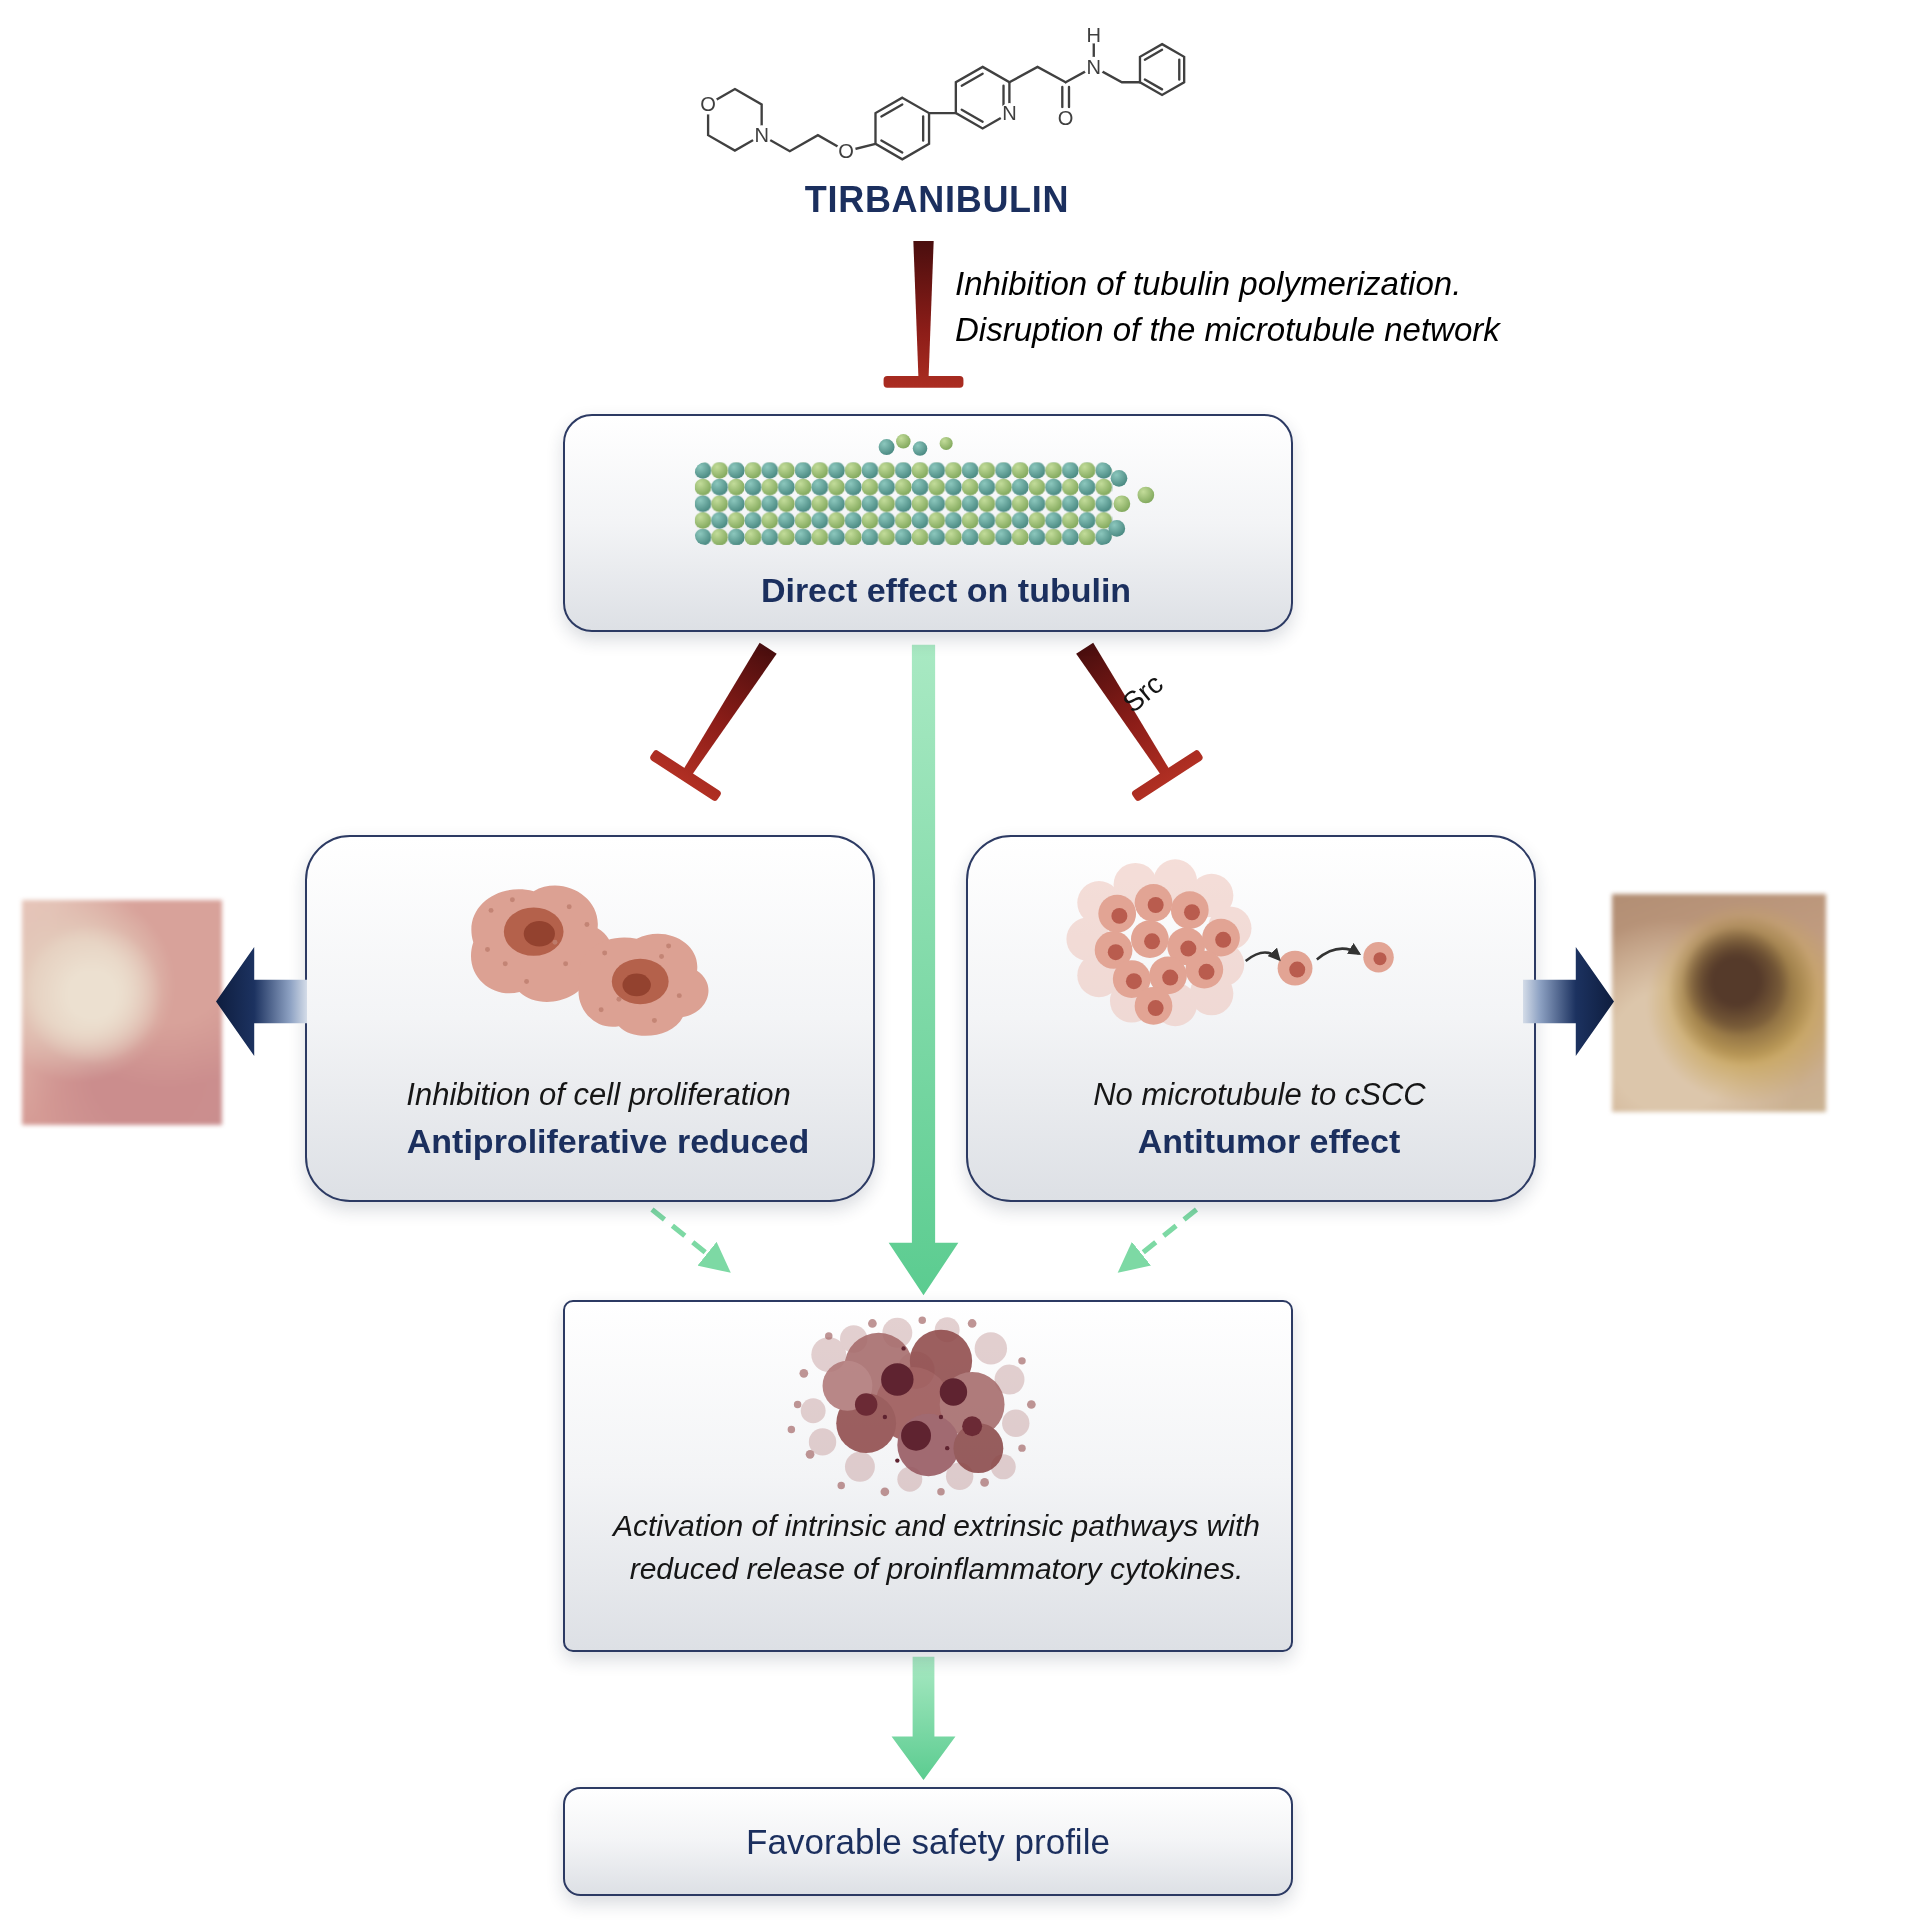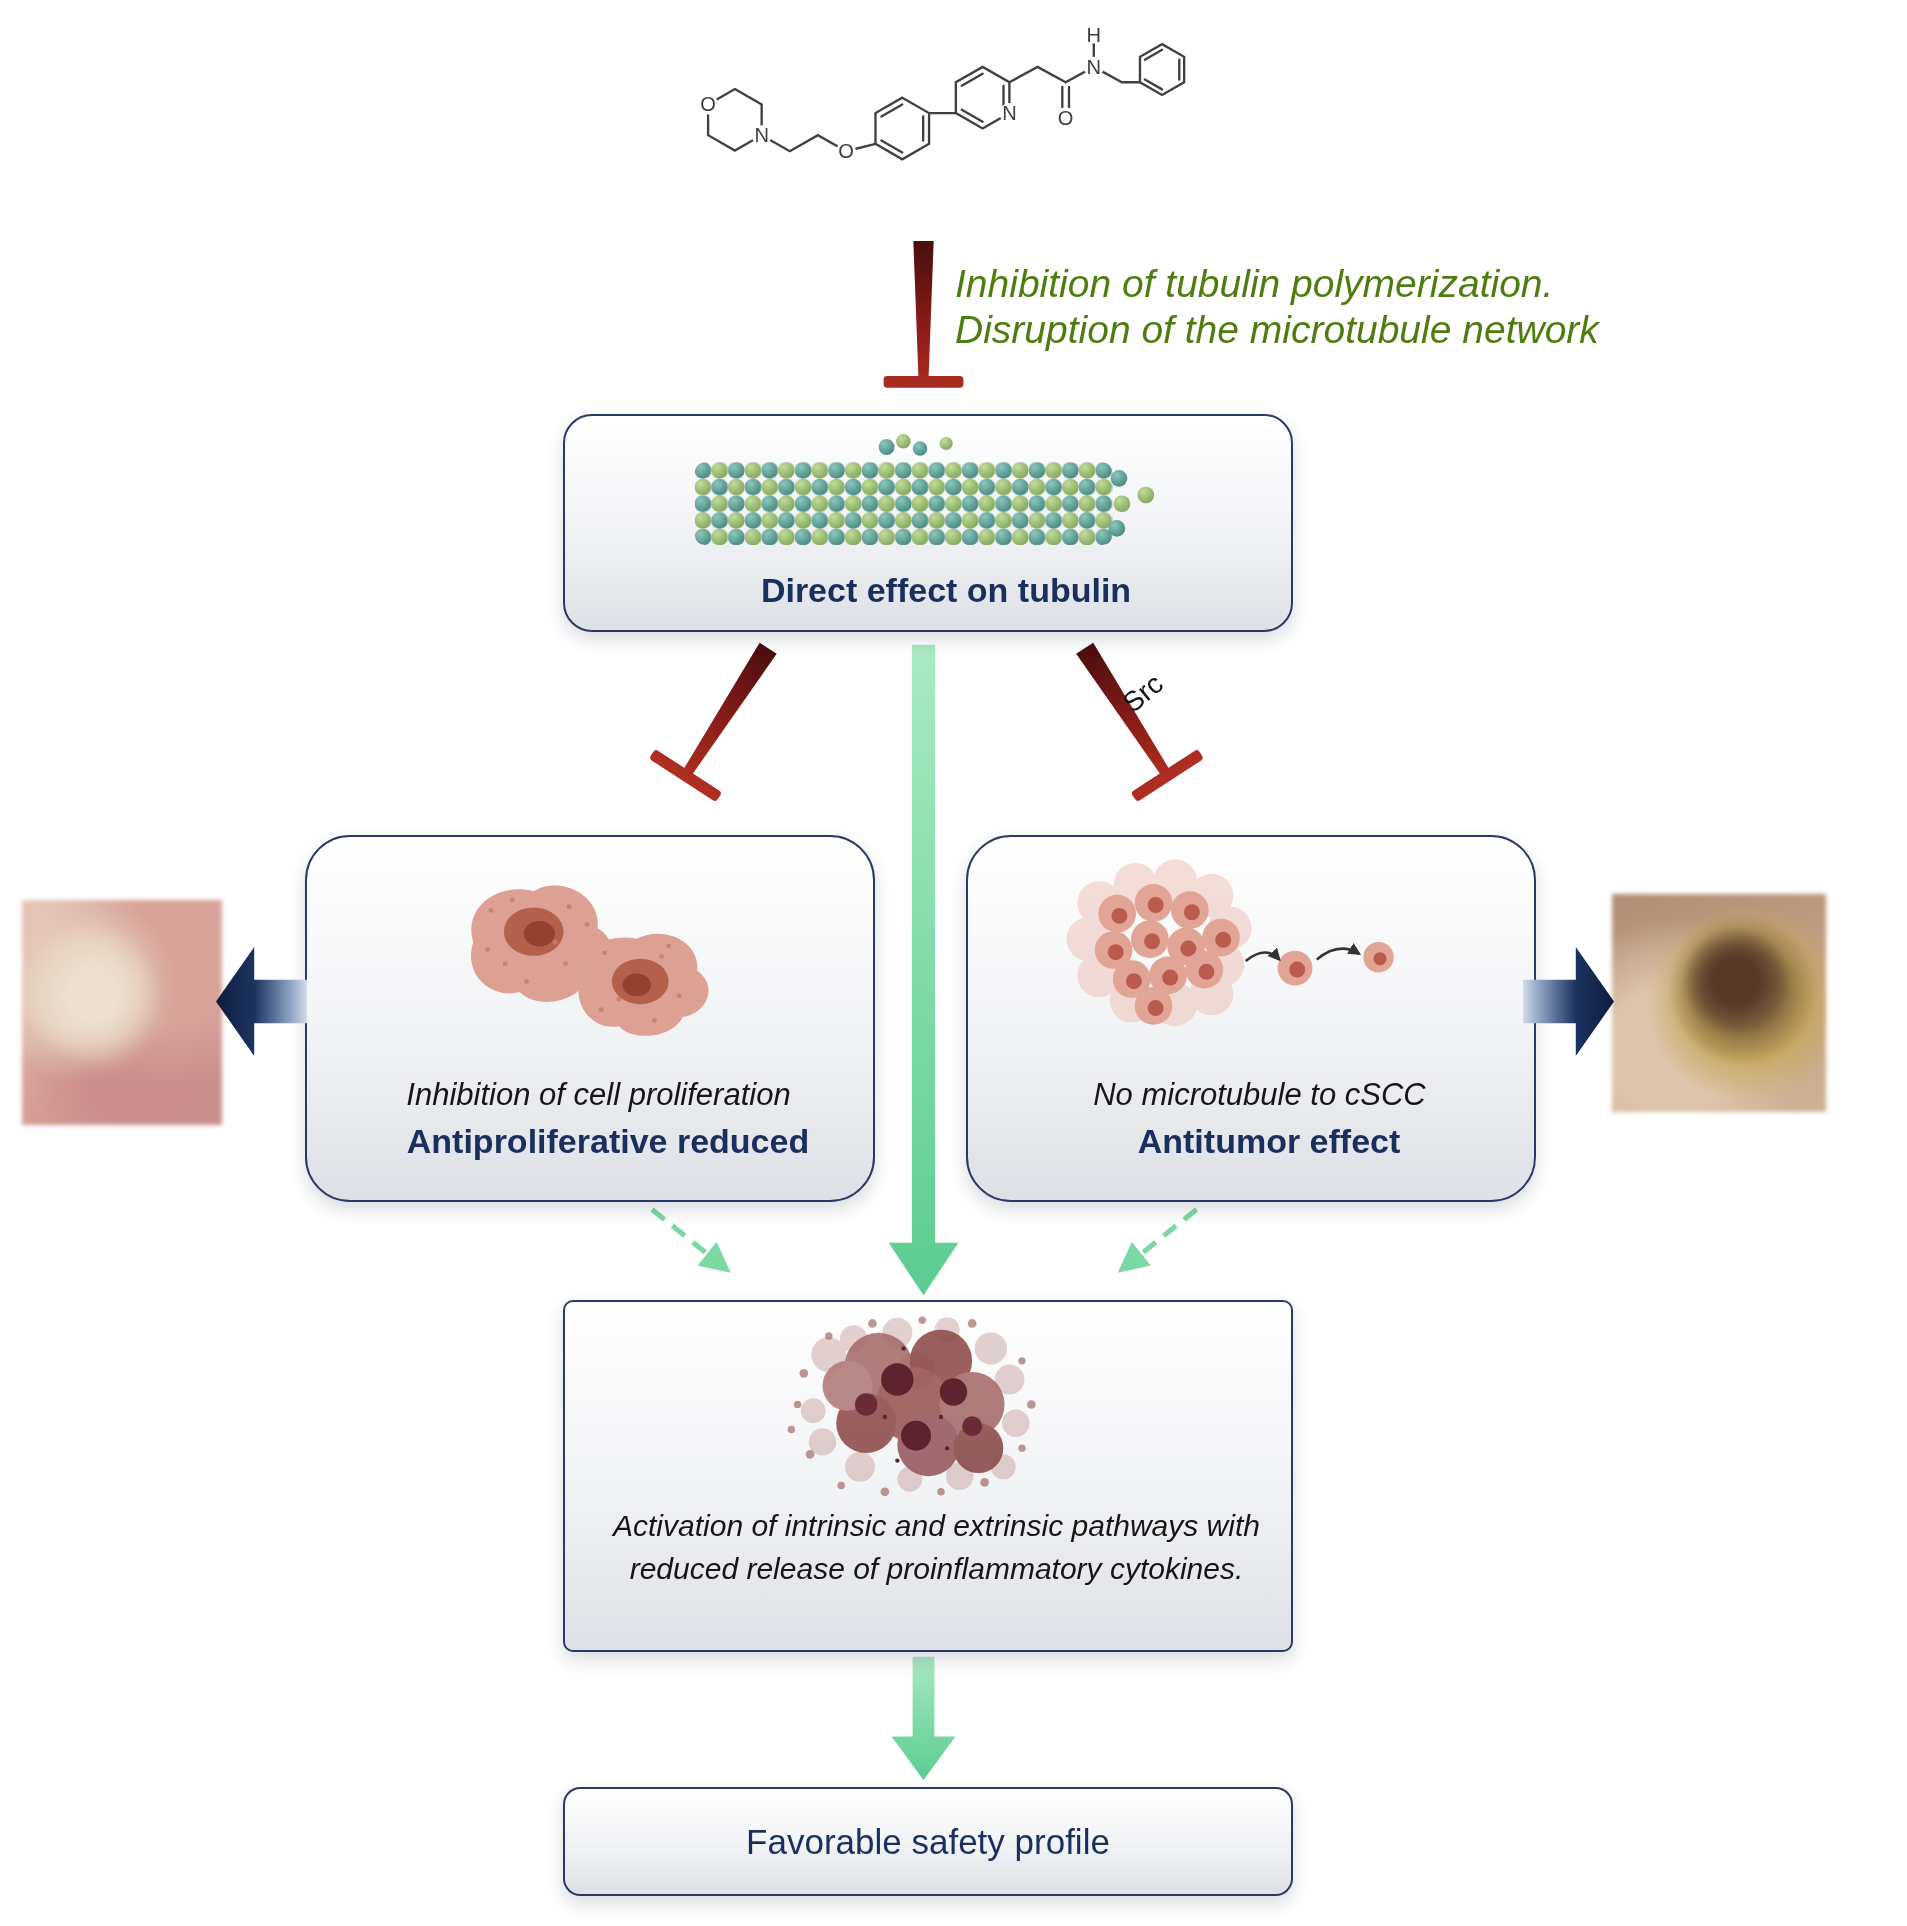--- a/index.html
+++ b/index.html
@@ -21,21 +21,21 @@
   #box-safety         { left:563px;  top:1787px; width:726px; height:105px; border-radius:17.4px;
                         display:flex; align-items:center; justify-content:center; }
 
   
   .page-title {
     position:absolute; left:574px; top:179px; width:726px;
     text-align:center; font-size:36px; font-weight:bold; letter-spacing:0.7px; color:#1b2f5e;
   }
   .annotation {
     position:absolute; left:955px; top:261px;
-    font-size:39px; font-style:italic; color:#4d7c0f; line-height:46px; white-space:nowrap;
+    font-size:33px; font-style:italic; color:#000000; line-height:46px; white-space:nowrap;
   }
   .caption  { position:absolute; left:0; right:0; text-align:center;
               font-size:31px; font-style:italic; color:#161616;padding-left:17px; }
   .caption.small { font-size:30px; }
   .boxtitle { position:absolute; left:0; right:0; text-align:center;
               font-size:34px; font-weight:bold; color:#1b2f5e;padding-left:36px; }
   .safety-title { font-size:35px; font-weight:normal; color:#1b2f5e; }
   #src-label {
     position:absolute; left:1127px; top:691px;
     font-size:28px; color:#141414; transform:rotate(-40deg); transform-origin:left center;
@@ -171,20 +171,21 @@
       <text class="atom" x="22" y="92" text-anchor="middle" dominant-baseline="central">O</text>
       <text class="atom" x="102" y="138" text-anchor="middle" dominant-baseline="central">N</text>
       <text class="atom" x="228" y="162" text-anchor="middle" dominant-baseline="central">O</text>
       <text class="atom" x="472" y="105" text-anchor="middle" dominant-baseline="central">N</text>
       <text class="atom" x="556" y="112" text-anchor="middle" dominant-baseline="central">O</text>
       <text class="atom" x="598" y="36" text-anchor="middle" dominant-baseline="central">N</text>
       <text class="atom" x="598" y="-12" text-anchor="middle" dominant-baseline="central">H</text>
     </g>
   </svg>
 
+  <div class="page-title front">TIRBANIBULIN</div>
 
   <div class="annotation front">
     <div>Inhibition of tubulin polymerization.</div>
     <div>Disruption of the microtubule network</div>
   </div>
 
   <div id="src-label" class="front">Src</div>
 
   <div id="box-tubulin" class="box front">
     <svg class="abs" style="left:127px; top:18px;" width="472" height="138" viewBox="0 0 650 190">

